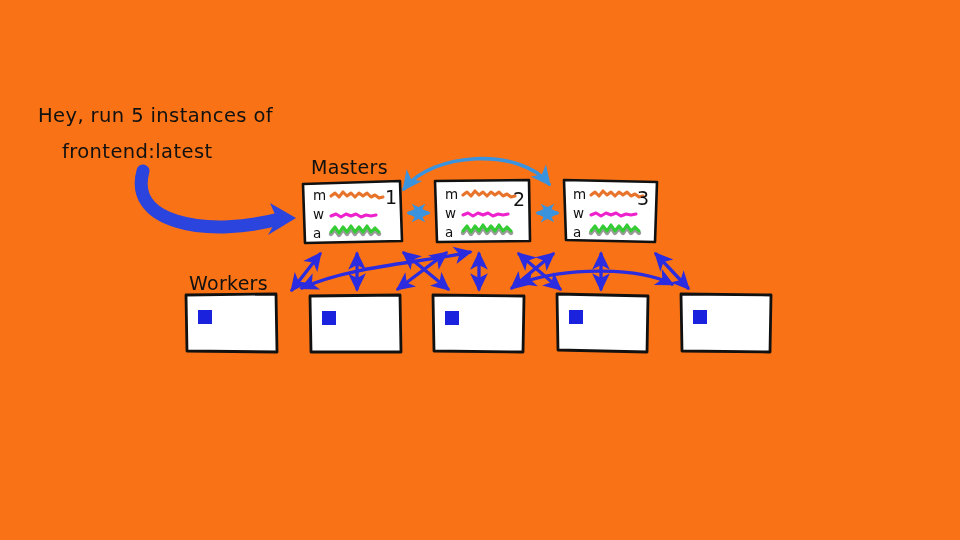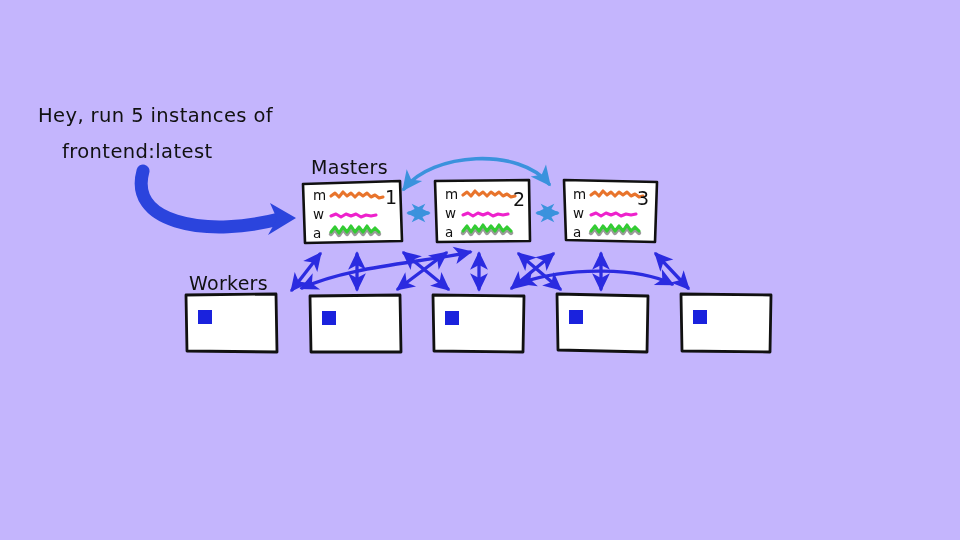--- a/index.html
+++ b/index.html
@@ -4,21 +4,21 @@
 <style>
   html, body {
     margin: 0;
     padding: 0;
     background: #ffffff;
   }
   #canvas {
     position: relative;
     width: 960px;
     height: 540px;
-    background: #c4b5fd;
+    background: #f97316;
     overflow: hidden;
     font-family: "DejaVu Sans", sans-serif;
   }
   #diagram {
     position: absolute;
     top: 0;
     left: 0;
     width: 960px;
     height: 540px;
   }

